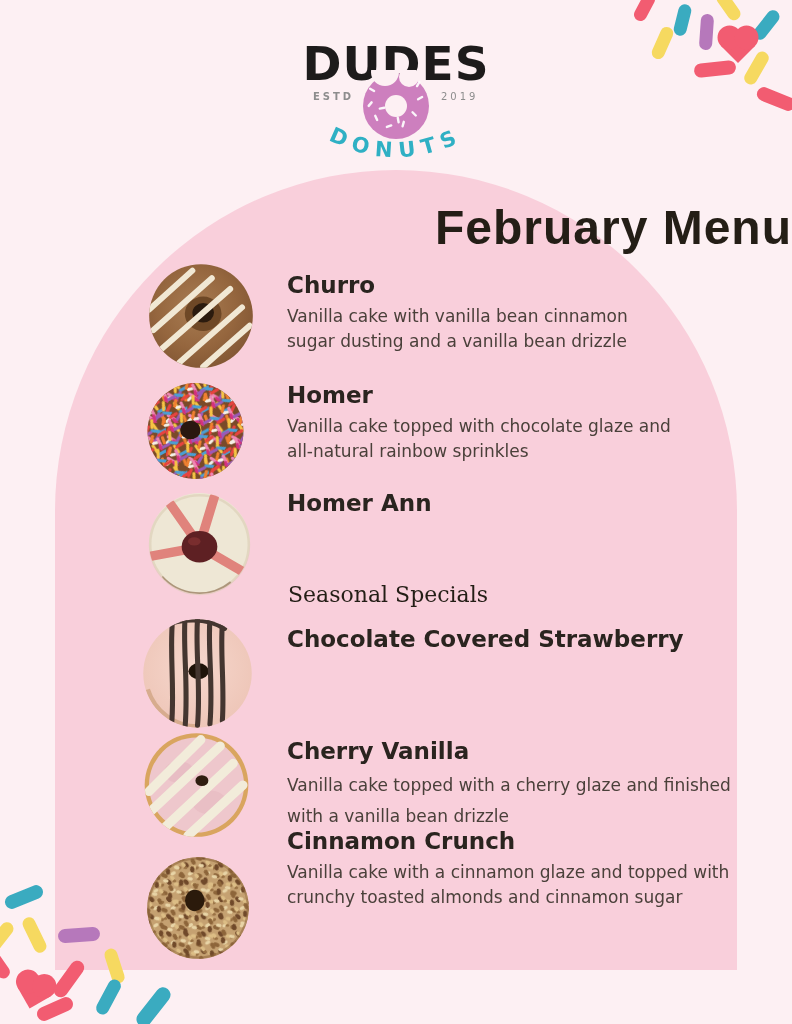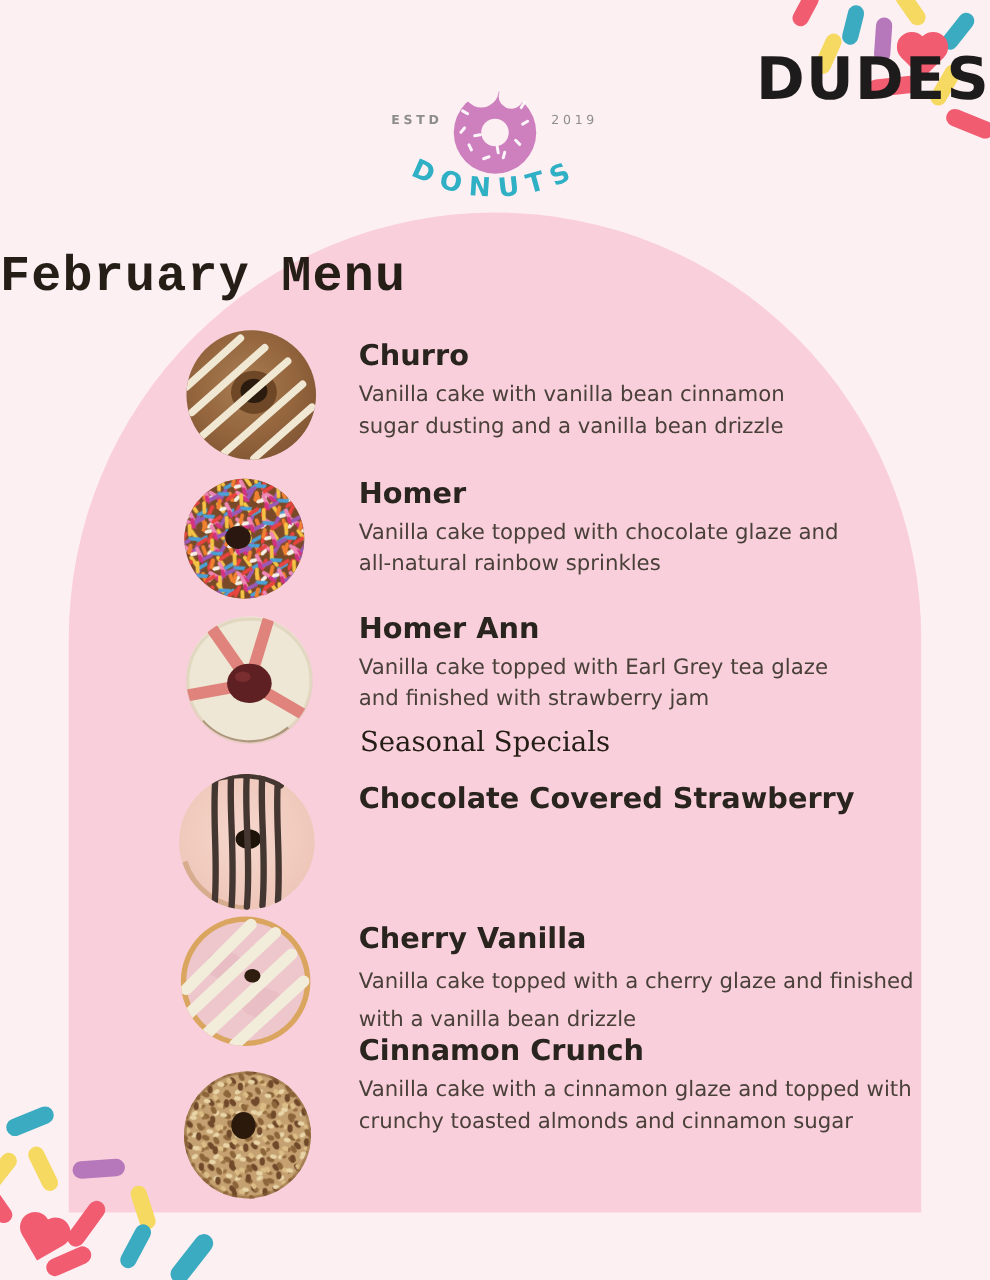--- a/index.html
+++ b/index.html
@@ -13,31 +13,31 @@
         background:var(--page-bg);font-family:"DejaVu Sans","Liberation Sans",sans-serif}
   .arch{position:absolute;left:55px;top:170px;width:682px;height:800px;
         background:var(--arch-pink);border-radius:341px 341px 0 0}
   
   .sp{position:absolute;display:block;border-radius:999px}
   .heart{position:absolute;display:block;width:24px;height:24px;background:var(--sprinkle-pink)}
   .heart::before,.heart::after{content:"";position:absolute;width:24px;height:24px;border-radius:50%;background:inherit}
   .heart::before{left:-12px;top:0}
   .heart::after{top:-12px;left:0}
   
-  .logo-brand{position:absolute;left:0;top:36px;width:100%;text-align:right;
+  .logo-brand{position:absolute;left:0;top:36px;width:100%;text-align:center;
               font-size:47px;font-weight:700;letter-spacing:1px;color:var(--logo-black)}
   .logo-estd{position:absolute;left:313px;top:91px;font-size:10px;font-weight:700;
              letter-spacing:3px;color:var(--logo-grey)}
   .logo-year{position:absolute;left:441px;top:91px;font-size:10px;font-weight:400;
              letter-spacing:3px;color:var(--logo-grey)}
   .logo-donut{position:absolute;left:306px;top:70px;width:180px;height:104px}
   
-  .menu-title{position:absolute;left:0;top:200px;width:100%;text-align:left;
-              font-family:Liberation Mono, monospace;font-weight:900;
-              font-size:40px;letter-spacing:1px;color:var(--ink)}
+  .menu-title{position:absolute;left:0;top:200px;width:100%;text-align:right;
+              font-family:Liberation Sans, sans-serif;font-weight:900;
+              font-size:48px;letter-spacing:1px;color:var(--ink)}
   .seasonal{position:absolute;left:288px;top:582px;
             font-family:"DejaVu Serif","Liberation Serif",serif;font-weight:400;
             font-size:22px;color:var(--ink)}
   
   .donut{position:absolute}
   .donut svg{width:100%;height:100%;display:block}
   .txt{position:absolute;width:480px}
   .txt h3{font-size:23px;font-weight:700;color:#2a241f;margin-bottom:6px}
   .txt p{font-size:17px;line-height:25px;color:var(--desc-ink);white-space:pre-line}
   .txt.loose p{line-height:31px}
@@ -183,22 +183,20 @@
             <path d="M 50 52 L 64 6"></path>
           <path d="M 48 54 L 4 62"></path>
             <path d="M 52 54 L 90 76"></path>
         </g>
         <ellipse cx="50" cy="53" rx="17" ry="15" fill="#5e2023"></ellipse>
         <ellipse cx="45" cy="48" rx="6" ry="4" fill="#7e3030" opacity="0.85"></ellipse>
       </svg>
     </div>
     <div class="txt" style="left:287px;top:490px">
       <h3>Homer Ann</h3>
-      <p>Vanilla cake topped with Earl Grey tea glaze
-and finished with strawberry jam</p>
     </div>
   </section>
 
   <h2 class="seasonal">Seasonal Specials</h2>
 
   <section>
     <div class="donut" style="left:141px;top:617px;width:113px;height:113px">
       <svg viewBox="0 0 100 100">
         <defs>
           <clipPath id="cD">

